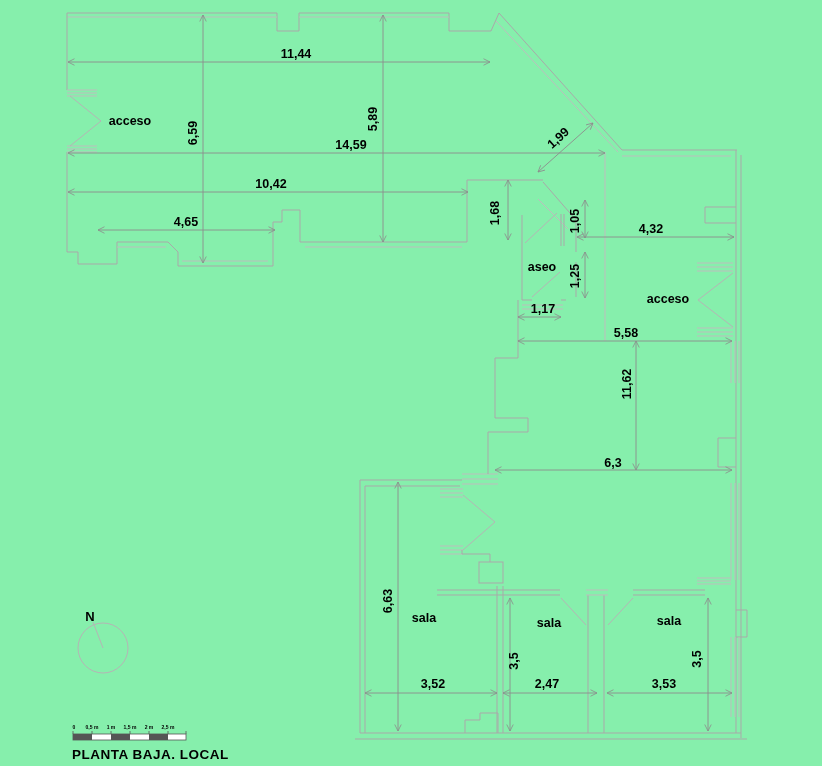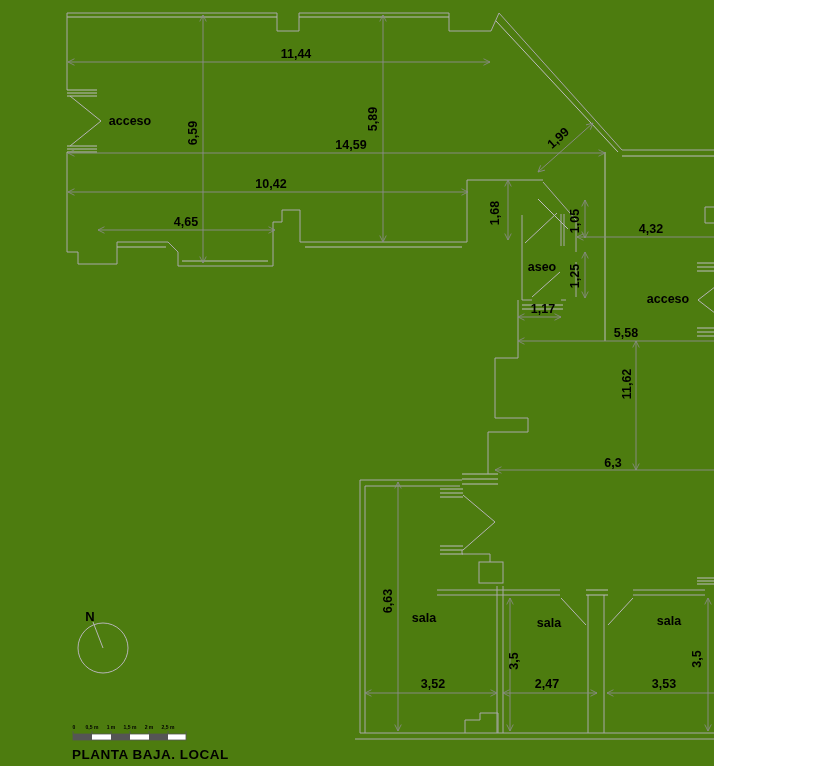--- a/index.html
+++ b/index.html
@@ -1,16 +1,16 @@
 <!DOCTYPE html>
 <html><head>
 <meta charset="utf-8">
 <style>
   html,body{margin:0;padding:0;background:#ffffff;}
-  .page{width:714px;height:766px;position:relative;background:#4d7c0f;overflow:hidden;}
+  .page{width:822px;height:766px;position:relative;background:#86efac;overflow:hidden;}
   svg{display:block;}
   text{font-family:"Liberation Sans","DejaVu Sans",sans-serif;fill:#000000;}
   .dim-text{font-size:12.5px;font-weight:bold;}
   .room-text{font-size:12.5px;font-weight:bold;}
   .title-text{font-size:13.5px;font-weight:bold;letter-spacing:0.5px;}
   .north-text{font-size:13px;font-weight:bold;}
   .tick-text{font-size:5px;font-weight:bold;}
   .wall{stroke:#a9a9a9;stroke-width:1;fill:none;}
   .wall2{stroke:#bdbdbd;stroke-width:1;fill:none;}
   .dimline{stroke:#8c8c8c;stroke-width:0.9;fill:none;color:#8c8c8c;}

